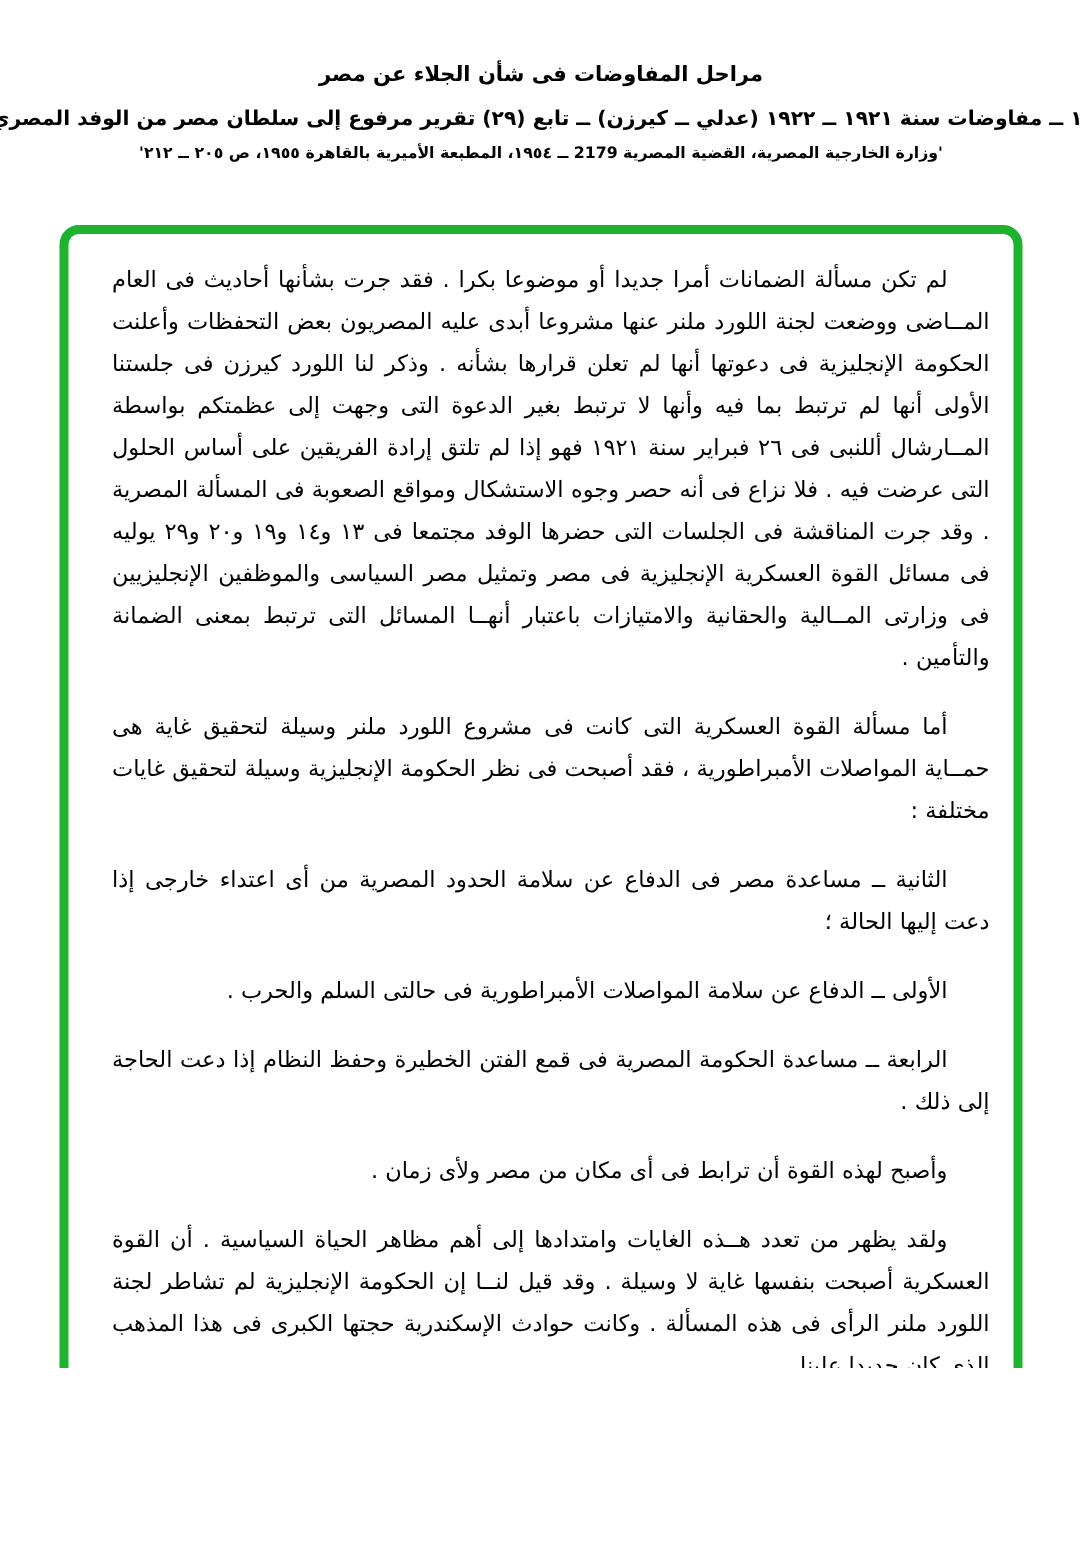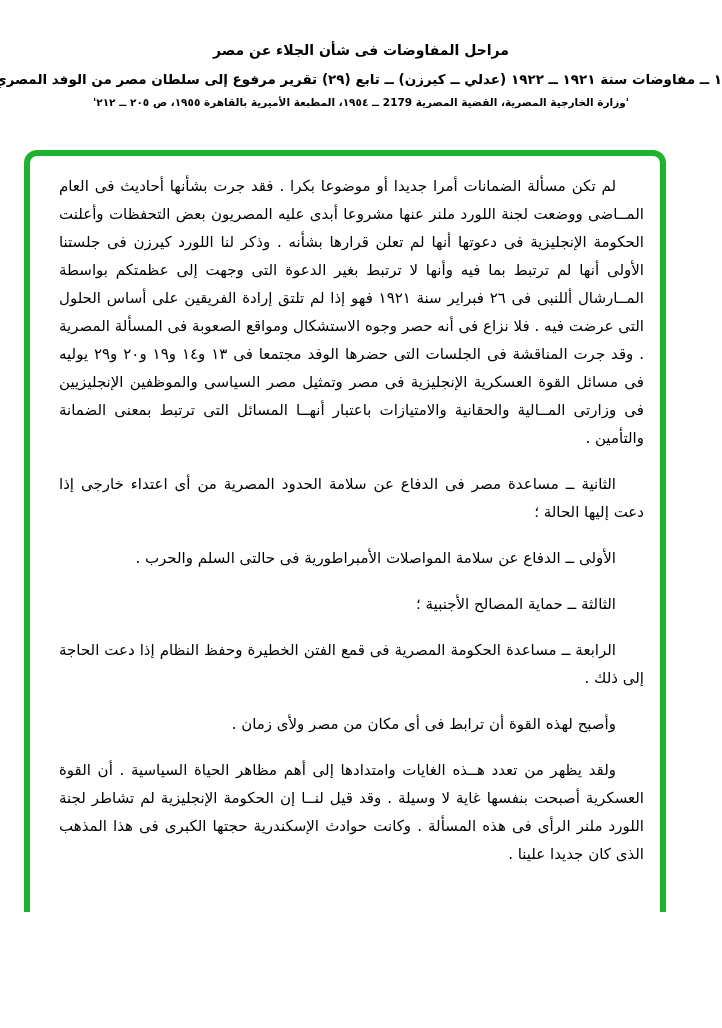--- a/index.html
+++ b/index.html
@@ -32,21 +32,21 @@
       white-space: nowrap;
       margin-bottom: 9px;
       text-align: right;
     }
     .doc-source {
       font-size: 10.5px;
       font-weight: bold;
     }
     .green-box {
       position: absolute;
-      left: 24px;
+      left: 40px;
       top: 150px;
       width: 642px;
       height: 808px;
       box-sizing: border-box;
       border: 6px solid #1db32f;
       border-radius: 13px;
       padding: 16px 16px 20px 29px;
       background: #ffffff;
       overflow: hidden;
     }
@@ -68,21 +68,21 @@
 <div class="page">
 
   <div class="doc-header">
     <div class="doc-title">مراحل المفاوضات فى شأن الجلاء عن مصر</div>
     <div class="doc-subtitle">١ ــ مفاوضات سنة ١٩٢١ ــ ١٩٢٢ (عدلي ــ كيرزن) ــ تابع (٢٩) تقرير مرفوع إلى سلطان مصر من الوفد المصري</div>
     <div class="doc-source">'وزارة الخارجية المصرية، القضية المصرية 2179 ــ ١٩٥٤، المطبعة الأميرية بالقاهرة ١٩٥٥، ص ٢٠٥ ــ ٢١٢'</div>
   </div>
 
   <div class="green-box">
     <p>لم تكن مسألة الضمانات أمرا جديدا أو موضوعا بكرا . فقد جرت بشأنها أحاديث فى العام المــاضى ووضعت لجنة اللورد ملنر عنها مشروعا أبدى عليه المصريون بعض التحفظات وأعلنت الحكومة الإنجليزية فى دعوتها أنها لم تعلن قرارها بشأنه . وذكر لنا اللورد كيرزن فى جلستنا الأولى أنها لم ترتبط بما فيه وأنها لا ترتبط بغير الدعوة التى وجهت إلى عظمتكم بواسطة المــارشال أللنبى فى ٢٦ فبراير سنة ١٩٢١ فهو إذا لم تلتق إرادة الفريقين على أساس الحلول التى عرضت فيه . فلا نزاع فى أنه حصر وجوه الاستشكال ومواقع الصعوبة فى المسألة المصرية . وقد جرت المناقشة فى الجلسات التى حضرها الوفد مجتمعا فى ١٣ و١٤ و١٩ و٢٠ و٢٩ يوليه فى مسائل القوة العسكرية الإنجليزية فى مصر وتمثيل مصر السياسى والموظفين الإنجليزيين فى وزارتى المــالية والحقانية والامتيازات باعتبار أنهــا المسائل التى ترتبط بمعنى الضمانة والتأمين .</p>
+    <p>أما مسألة القوة العسكرية التى كانت فى مشروع اللورد ملنر وسيلة لتحقيق غاية هى حمــاية المواصلات الأمبراطورية ، فقد أصبحت فى نظر الحكومة الإنجليزية وسيلة لتحقيق غايات مختلفة :</p>
     <p>الثانية ــ مساعدة مصر فى الدفاع عن سلامة الحدود المصرية من أى اعتداء خارجى إذا دعت إليها الحالة ؛</p>
     <p>الأولى ــ الدفاع عن سلامة المواصلات الأمبراطورية فى حالتى السلم والحرب .</p>
-    <p>الثالثة ــ حماية المصالح الأجنبية ؛</p>
     <p>الرابعة ــ مساعدة الحكومة المصرية فى قمع الفتن الخطيرة وحفظ النظام إذا دعت الحاجة إلى ذلك .</p>
     <p>وأصبح لهذه القوة أن ترابط فى أى مكان من مصر ولأى زمان .</p>
     <p>ولقد يظهر من تعدد هــذه الغايات وامتدادها إلى أهم مظاهر الحياة السياسية . أن القوة العسكرية أصبحت بنفسها غاية لا وسيلة . وقد قيل لنــا إن الحكومة الإنجليزية لم تشاطر لجنة اللورد ملنر الرأى فى هذه المسألة . وكانت حوادث الإسكندرية حجتها الكبرى فى هذا المذهب الذى كان جديدا علينا .</p>
   </div>
 
 </div>
 
 </body></html>

